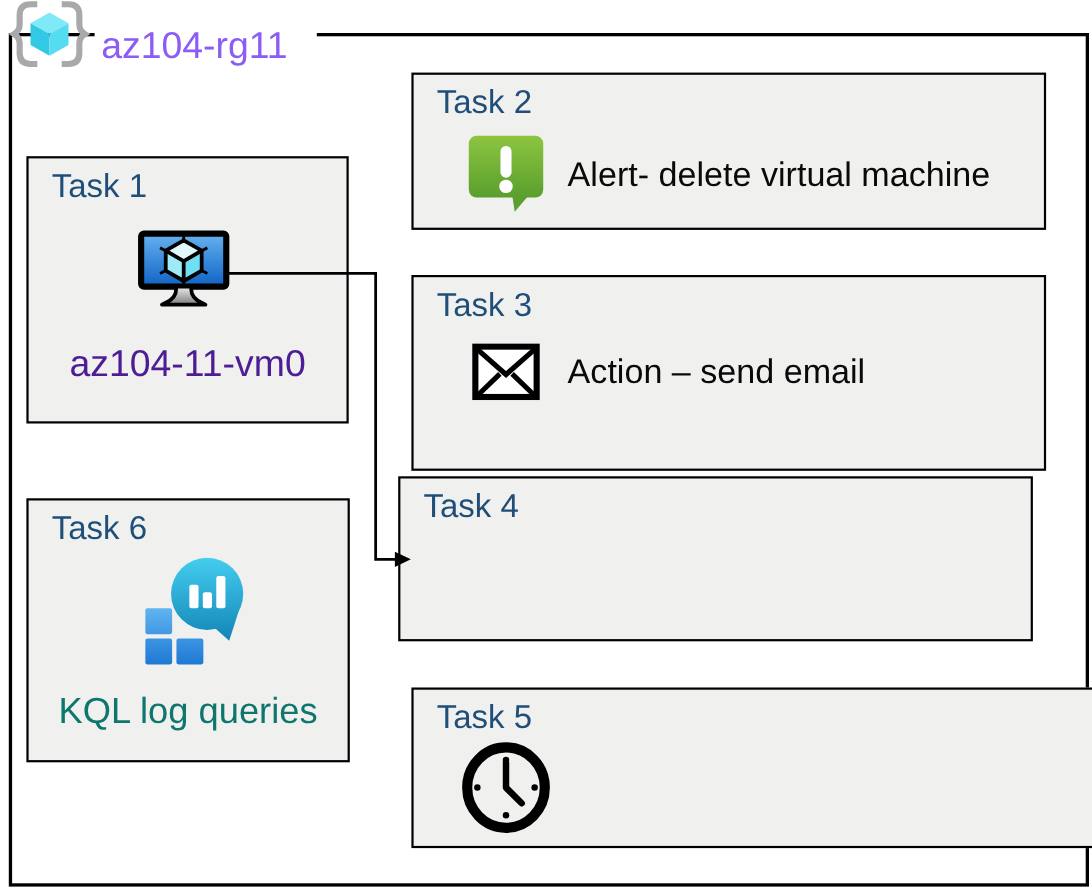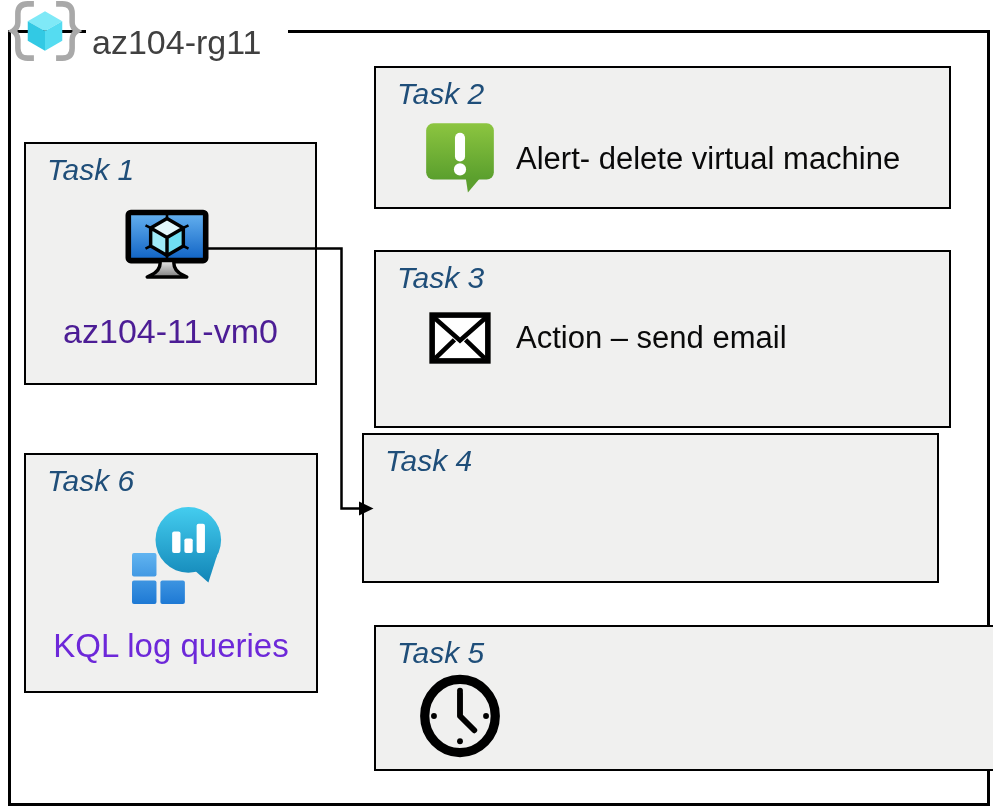--- a/index.html
+++ b/index.html
@@ -2,41 +2,41 @@
 <html><head>
 <meta charset="utf-8">
 <style>
   html,body{margin:0;padding:0;background:#ffffff;}
   body{width:993px;height:811px;position:relative;font-family:"Liberation Sans",sans-serif;overflow:hidden;}
 
   .outer-frame{position:absolute;left:8px;top:30px;width:982px;height:776px;border:3px solid #000;box-sizing:border-box;background:#fff;z-index:0;}
 
   .rg-icon{position:absolute;left:8px;top:0px;width:74px;height:62px;z-index:3;}
   .rg-label-patch{position:absolute;left:86px;top:7px;width:202px;height:46px;background:#ffffff;z-index:2;display:flex;align-items:center;}
-  .rg-label-patch span{font-size:34px;color:#404040;padding-left:6px;white-space:nowrap;margin-top:24px;}
+  .rg-label-patch span{font-size:34px;color:#8b5cf6;padding-left:6px;white-space:nowrap;margin-top:24px;}
 
   .task{position:absolute;background:#F0F0EF;border:2.5px solid #000;box-sizing:border-box;z-index:1;}
-  .task-title{position:absolute;left:21px;top:9px;font-size:30px;color:#1F4E79;white-space:nowrap;font-style:italic;}
+  .task-title{position:absolute;left:21px;top:9px;font-size:30px;color:#1F4E79;white-space:nowrap;}
   .task-row{position:absolute;left:42px;display:flex;align-items:center;}
   .icon-slot{width:84px;display:flex;justify-content:center;align-items:center;flex:none;}
   .task-label{margin-left:14px;font-size:31px;color:#0a0a0a;white-space:nowrap;text-align:right;}
 
   .task-1{left:24px;top:142px;width:293px;height:243px;}
   .task-2{left:374px;top:66px;width:577px;height:143px;}
   .task-3{left:374px;top:250px;width:577px;height:178px;}
   .task-4{left:362px;top:433px;width:577px;height:150px;}
   .task-5{left:374px;top:625px;width:626px;height:146px;}
   .task-6{left:24px;top:453px;width:294px;height:240px;}
 
   .t2-row{top:53px;} .t3-row{top:60px;} .t4-row{top:54px;} .t5-row{top:46px;}
 
   .vm-icon{position:absolute;left:98px;top:64px;width:86px;height:82px;}
   .vm-label{position:absolute;left:0;top:168px;width:100%;text-align:center;font-size:34px;color:#4c1d95;}
   .kql-icon{position:absolute;left:106px;top:52px;width:94px;height:98px;}
-  .kql-label{position:absolute;left:0;top:172px;width:100%;text-align:center;font-size:33px;color:#6d28d9;}
+  .kql-label{position:absolute;left:0;top:172px;width:100%;text-align:center;font-size:33px;color:#0f766e;}
 
   .arrow-overlay{position:absolute;left:0;top:0;width:993px;height:811px;z-index:2;pointer-events:none;}
 </style>
 </head>
 <body>
 
 <div class="outer-frame"></div>
 
 <svg class="rg-icon" viewBox="0 0 120 100">
   <path d="M42,6 H32 Q16,6 16,22 V36 Q16,45 8,50 Q16,55 16,64 V78 Q16,94 32,94 H42" fill="none" stroke="#A9A9A9" stroke-width="9"></path>

